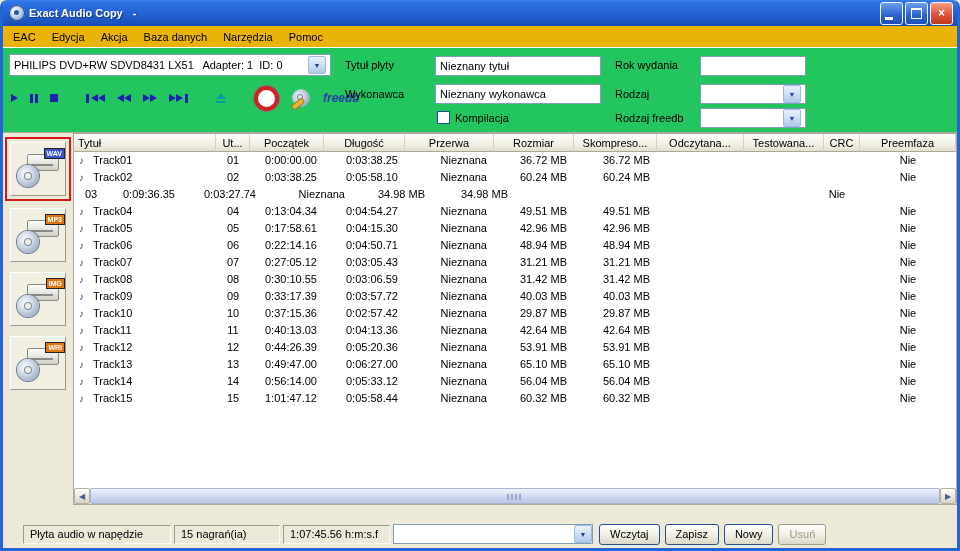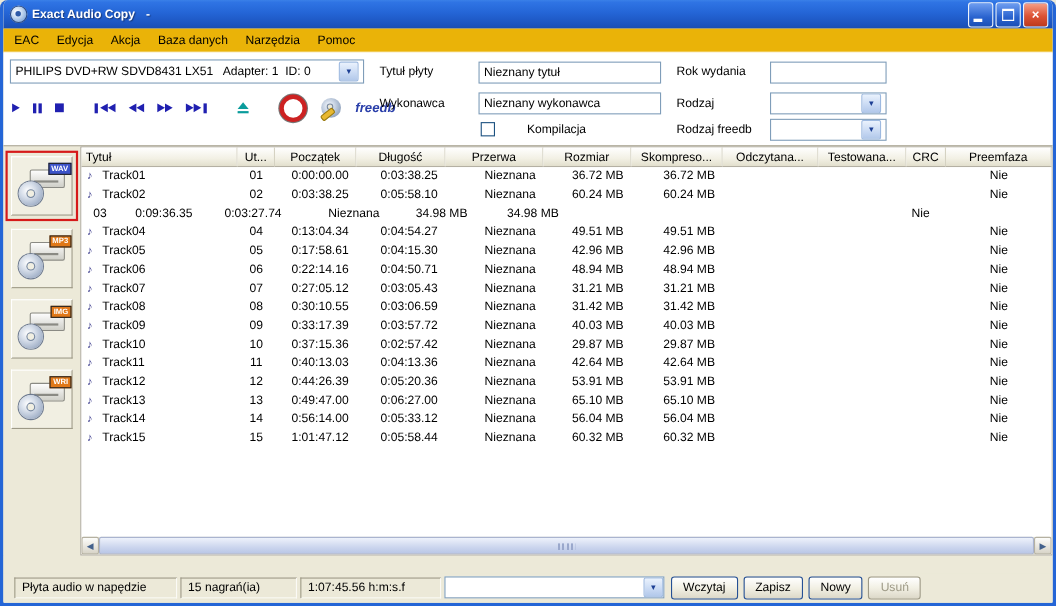--- a/index.html
+++ b/index.html
@@ -17,21 +17,21 @@
   .win-btns{margin-left:auto;display:flex;gap:2px;}
   .wbtn{width:21px;height:21px;border-radius:3px;border:1px solid #eef3fb;display:flex;align-items:center;justify-content:center;
     background:linear-gradient(#6f9ef0,#2a63cf 60%,#1b4fb5);color:#fff;font-weight:bold;font-size:12px;position:relative;}
   .wbtn.close{background:linear-gradient(#f5a088,#dd5335 55%,#bd3a1c);}
   .glyph-min{position:absolute;left:4px;bottom:4px;width:8px;height:3px;background:#fff;}
   .glyph-max{width:9px;height:8px;border:1px solid #fff;border-top:2px solid #fff;}
   
   .menubar{height:21px;display:flex;align-items:center;background:#eab308;border-bottom:1px solid #fff;padding-left:2px;}
   .menu-item{padding:2px 8px;color:#000;cursor:default;}
   
-  .toolbar{position:relative;height:84px;background:#ffffff;text-align:center;}
+  .toolbar{position:relative;height:84px;background:#22c55e;text-align:center;}
   .lbl{position:absolute;color:#000;white-space:nowrap;}
   .xp-input{position:absolute;background:#fff;border:1px solid #7f9db9;height:20px;box-sizing:border-box;
     padding:2px 4px;font-family:"Liberation Sans",sans-serif;font-size:11px;display:flex;align-items:center;white-space:pre;overflow:hidden;}
   .combo-arrow{margin-left:auto;width:16px;height:16px;flex:0 0 16px;border:1px solid #9db9e0;border-radius:2px;
     background:linear-gradient(#eaf2fd,#c8d9f3 60%,#b2c8ea);display:flex;align-items:center;justify-content:center;
     color:#1c3f94;font-size:7px;}
   .checkbox{position:absolute;width:13px;height:13px;background:#fff;border:1px solid #1c5180;box-sizing:border-box;}
   
   .transport{position:absolute;left:8px;top:40px;display:flex;align-items:center;height:20px;}
   .ticon{display:flex;align-items:center;justify-content:center;height:18px;cursor:default;}
@@ -86,21 +86,21 @@
   .hscroll{position:absolute;left:0;right:0;bottom:0;height:16px;background:#f1efe2;display:flex;}
   .sbtn{width:16px;height:16px;box-sizing:border-box;border:1px solid #b5b1a2;border-radius:2px;
     background:linear-gradient(#fdfdfb,#d8d4c8);display:flex;align-items:center;justify-content:center;
     color:#44618c;font-size:8px;flex:0 0 16px;}
   .sthumb{height:16px;box-sizing:border-box;border:1px solid #aab4cf;border-radius:2px;
     background:linear-gradient(#eef2fb,#ccd6ee 60%,#b9c6e6);flex:1;margin-right:22px;position:relative;}
   .sthumb::after{content:"";position:absolute;left:50%;top:5px;width:16px;height:6px;margin-left:-8px;
     background:repeating-linear-gradient(90deg,#9aa8cc 0 2px,transparent 2px 4px);}
   
   .strip{height:16px;background:#ece9d8;}
-  .statusbar{height:26px;background:#ece9d8;display:flex;align-items:center;padding-left:10px;overflow:hidden;}
+  .statusbar{height:26px;background:#ece9d8;display:flex;align-items:center;padding-left:20px;overflow:hidden;}
   .panel{box-sizing:border-box;height:19px;border:1px solid;border-color:#9e9a87 #fbfaf6 #fbfaf6 #9e9a87;
     display:flex;align-items:center;padding:0 6px;margin-right:3px;white-space:nowrap;overflow:hidden;flex:0 0 auto;}
   .status-combo{box-sizing:border-box;height:20px;width:200px;background:#fff;border:1px solid #7f9db9;
     display:flex;align-items:center;padding-left:4px;margin-right:6px;flex:0 0 200px;}
   .xp-btn{box-sizing:border-box;height:21px;min-width:48px;padding:0 10px;margin-right:5px;border:1px solid #255095;border-radius:3px;
     background:linear-gradient(#ffffff,#f2f0e4 50%,#dcd8c8);font-family:"Liberation Sans",sans-serif;font-size:11px;
     display:flex;align-items:center;justify-content:center;white-space:nowrap;flex:0 0 auto;cursor:default;}
   .xp-btn.disabled{color:#9e9a87;border-color:#9e9a87;}
 </style>
 </head>
@@ -198,21 +198,21 @@
       <span>Nieznany wykonawca</span>
     </div>
 
     <span class="lbl" style="left:612px;top:40px;">Rodzaj</span>
     <div class="xp-input" style="left:697px;top:36px;width:106px;">
       <span></span>
       <span class="combo-arrow">▼</span>
     </div>
 
     <span class="checkbox" style="left:434px;top:63px;"></span>
-    <span class="lbl" style="left:476px;top:64px;">Kompilacja</span>
+    <span class="lbl" style="left:452px;top:64px;">Kompilacja</span>
 
     <span class="lbl" style="left:612px;top:64px;">Rodzaj freedb</span>
     <div class="xp-input" style="left:697px;top:60px;width:106px;">
       <span></span>
       <span class="combo-arrow">▼</span>
     </div>
   </div>
 
   <div class="main">
 
@@ -471,21 +471,21 @@
         <span class="sbtn" style="margin-left:-22px;">▶</span>
       </div>
     </div>
   </div>
 
   <div class="strip"></div>
 
   <div class="statusbar">
     <div class="panel" style="width:148px;">Płyta audio w napędzie</div>
     <div class="panel" style="width:106px;">15 nagrań(ia)</div>
-    <div class="panel" style="width:128px;">1:07:45.56 h:m:s.f</div>
+    <div class="panel" style="width:107px;">1:07:45.56 h:m:s.f</div>
     <div class="status-combo">
       <span class="combo-arrow">▼</span>
     </div>
     <div class="xp-btn">Wczytaj</div>
     <div class="xp-btn">Zapisz</div>
     <div class="xp-btn">Nowy</div>
     <div class="xp-btn disabled">Usuń</div>
   </div>
 
 </div>

